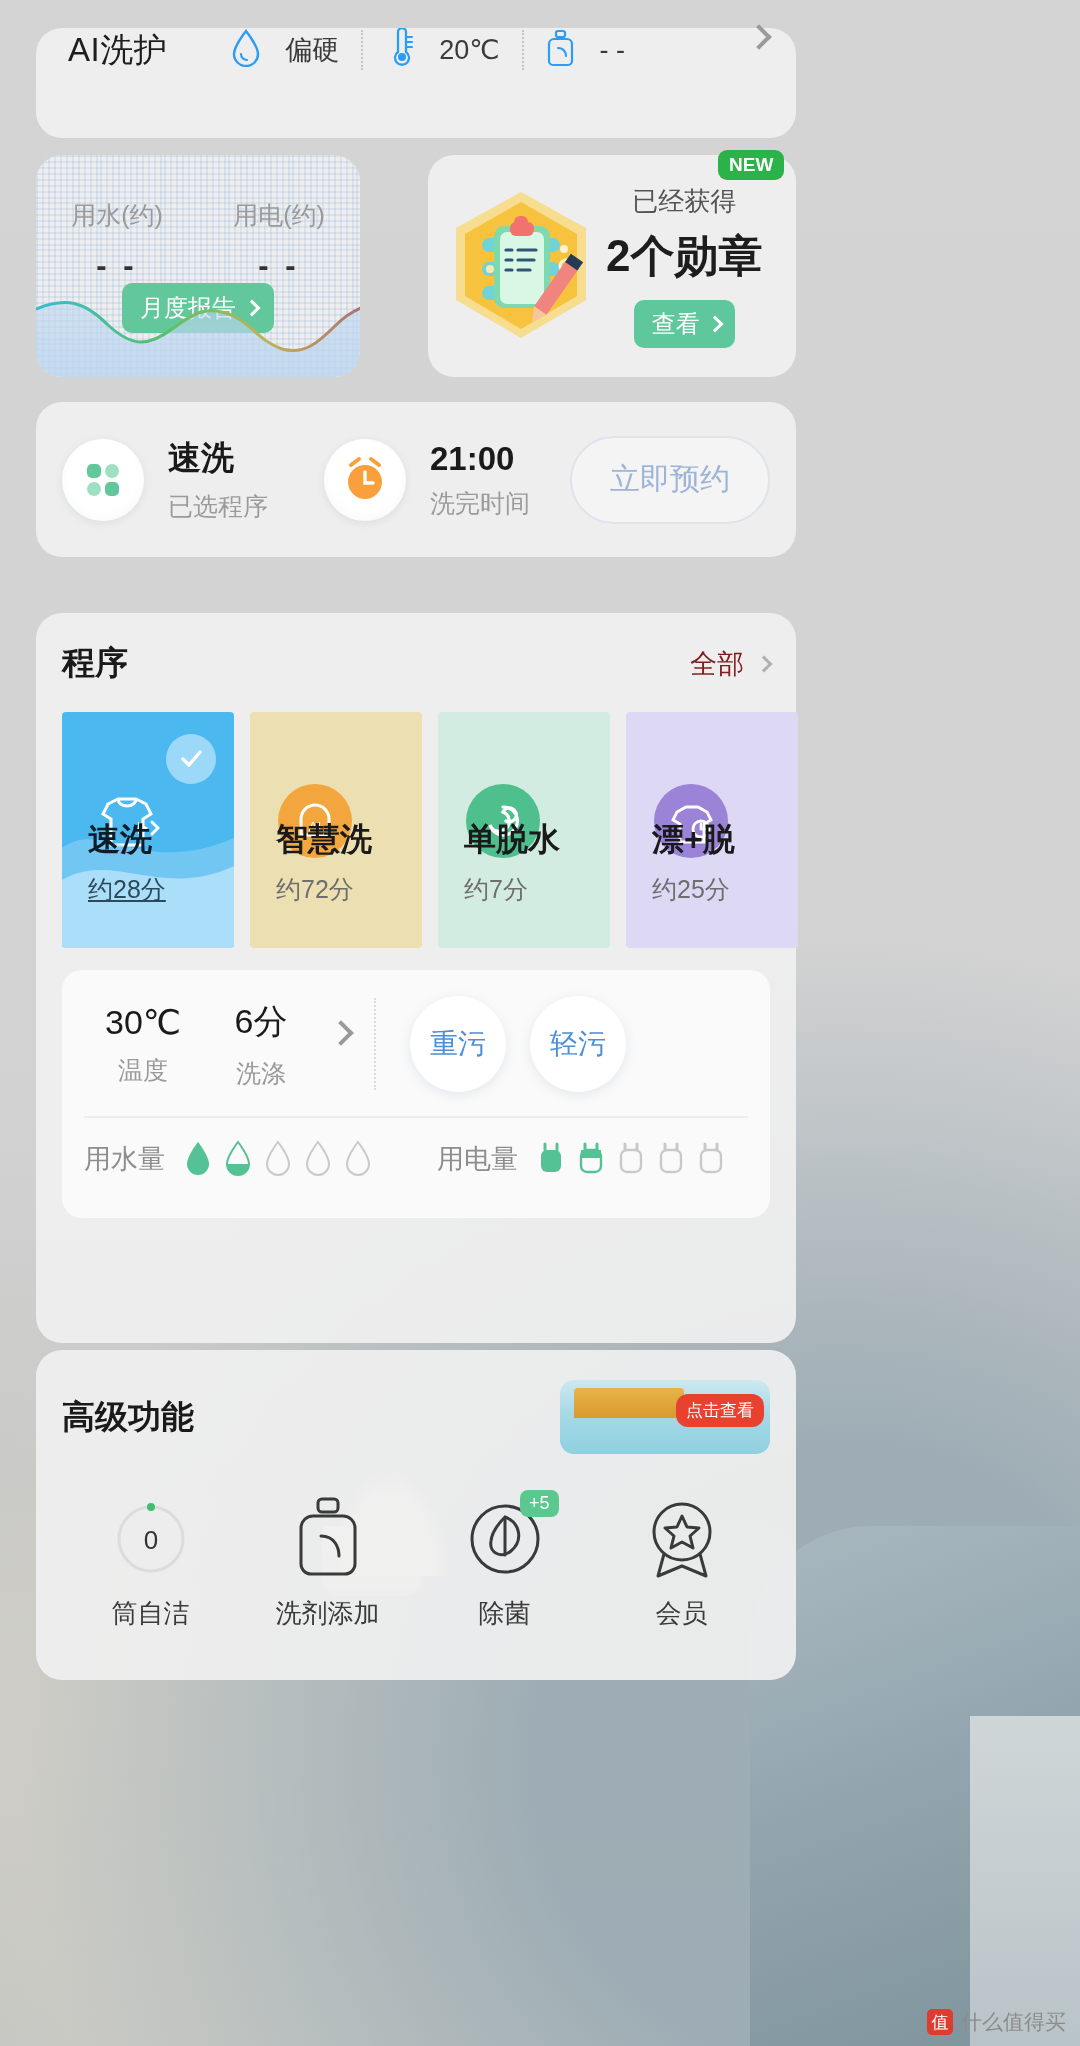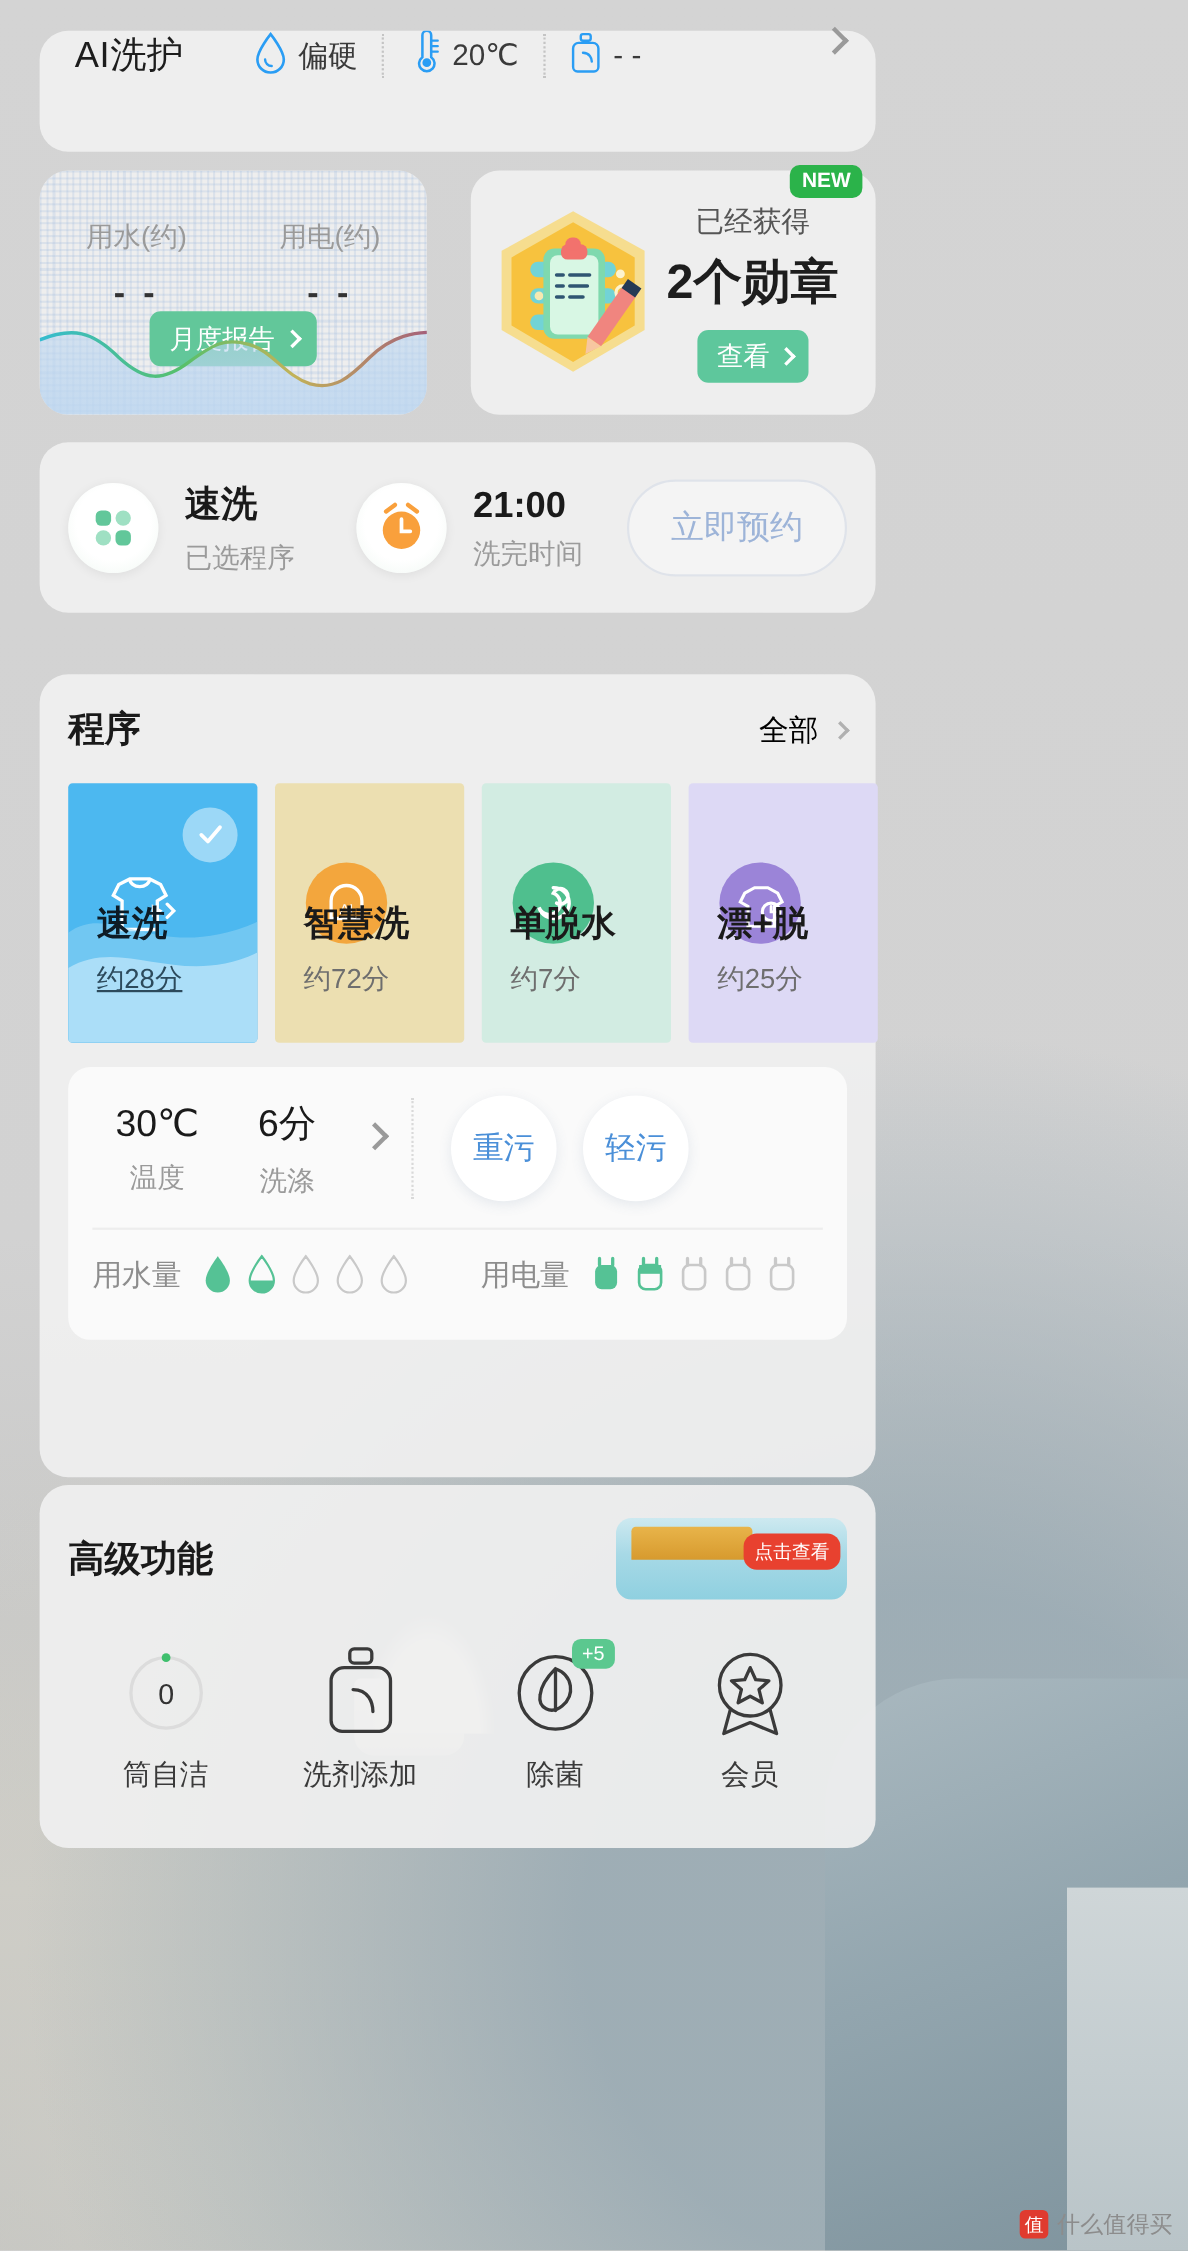--- a/index.html
+++ b/index.html
@@ -46,34 +46,34 @@
     border-radius: 26px;
   }
 
   
   .ai-bar {
     position:absolute; left:36px; top:28px; width:760px; height:110px;
     display:flex; align-items:flex-start; padding: 0 28px 0 32px;
   }
   .ai-title { font-size:33px; color:#1d1d1d; letter-spacing:.5px; }
   .ai-items { display:flex; align-items:center; margin-left:42px; flex:1; }
-  .ai-item { display:flex; align-items:center; gap:10px; padding: 0 22px; }
+  .ai-item { display:flex; align-items:center; gap:24px; padding: 0 22px; }
   .ai-item .txt { font-size:27px; color:#3a3a3a; }
   .ai-sep { width:1px; height:40px; border-left:2px dotted #c4c4c4; }
   .chev {
     width:18px; height:18px; border-right:4px solid #9a9a9a; border-top:4px solid #9a9a9a;
     transform: rotate(45deg); display:inline-block;
   }
   .chev.sm { width:12px; height:12px; border-width:3px; }
   .chev.white { border-color:#fff; }
   .chev.grey { border-color:#b0b0b0; }
 
   
   .usage {
-    position:absolute; left:36px; top:155px; width:352px; height:222px;
+    position:absolute; left:36px; top:155px; width:324px; height:222px;
     overflow:hidden;
   }
   .usage .grid {
     position:absolute; inset:0;
     background-image:
       repeating-linear-gradient(90deg, rgba(150,180,220,.30) 0 2px, transparent 2px 6px),
       repeating-linear-gradient(180deg, rgba(150,180,220,.30) 0 2px, transparent 2px 6px);
     background-size: 64px 100%, 100% 47px;
     background-repeat: repeat;
     opacity:.75;
@@ -130,21 +130,21 @@
     font-size:30px; color:#9db4d8;
   }
 
   
   .programs {
     position:absolute; left:36px; top:613px; width:760px; height:730px;
     padding: 28px 26px 0 26px;
   }
   .pg-head { display:flex; align-items:center; }
   .pg-head .ttl { font-size:33px; color:#1a1a1a; font-weight:bold; }
-  .pg-head .all { margin-left:auto; display:flex; align-items:center; gap:14px; font-size:27px; color:#000000; }
+  .pg-head .all { margin-left:auto; display:flex; align-items:center; gap:14px; font-size:27px; color:#7f1d1d; }
 
   .pg-list { display:flex; gap:16px; margin-top:26px; }
   .pg-card {
     width:172px; height:236px; border-radius:4px; position:relative; overflow:hidden;
     padding-top:72px; flex:none;
   }
   .pg-card .circ {
     width:74px; height:74px; border-radius:50%; margin-left:28px;
     display:flex; align-items:center; justify-content:center;
   }

